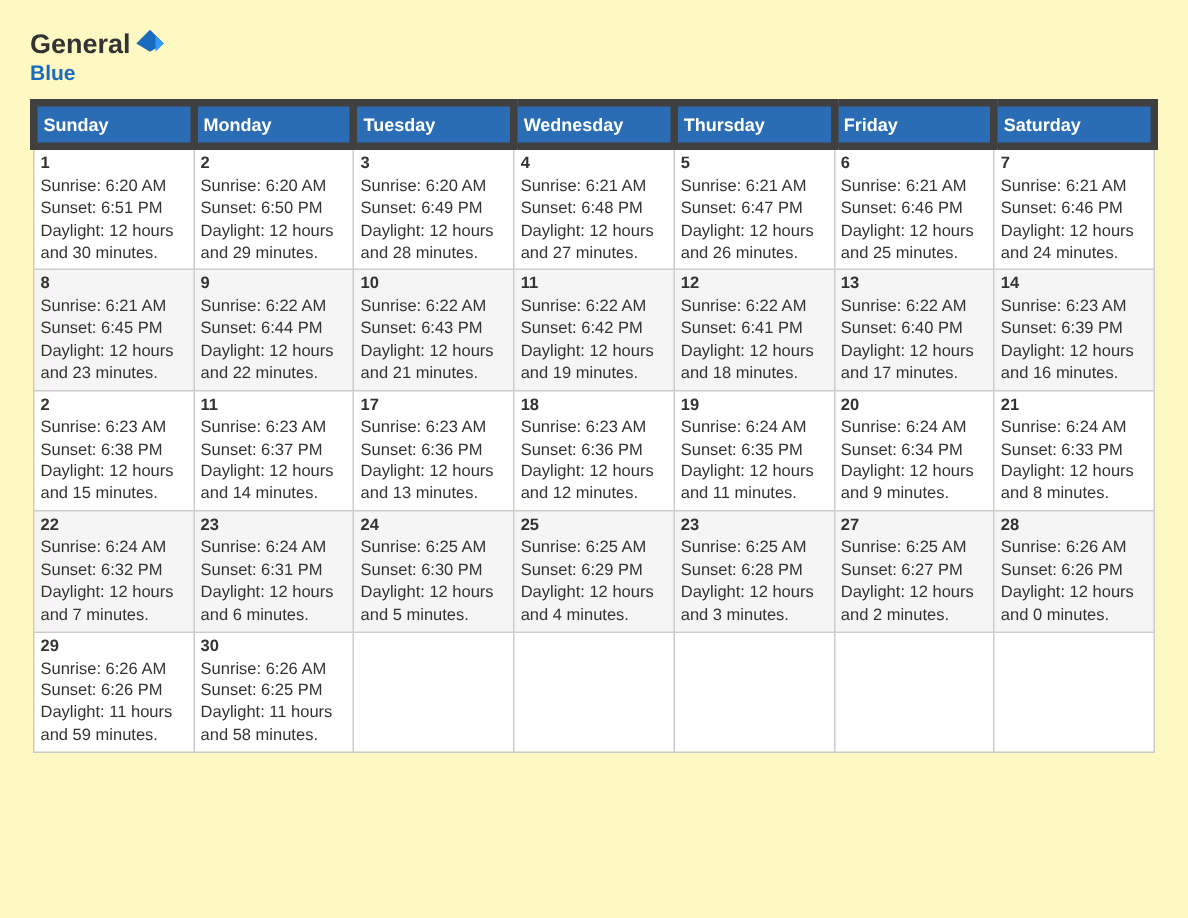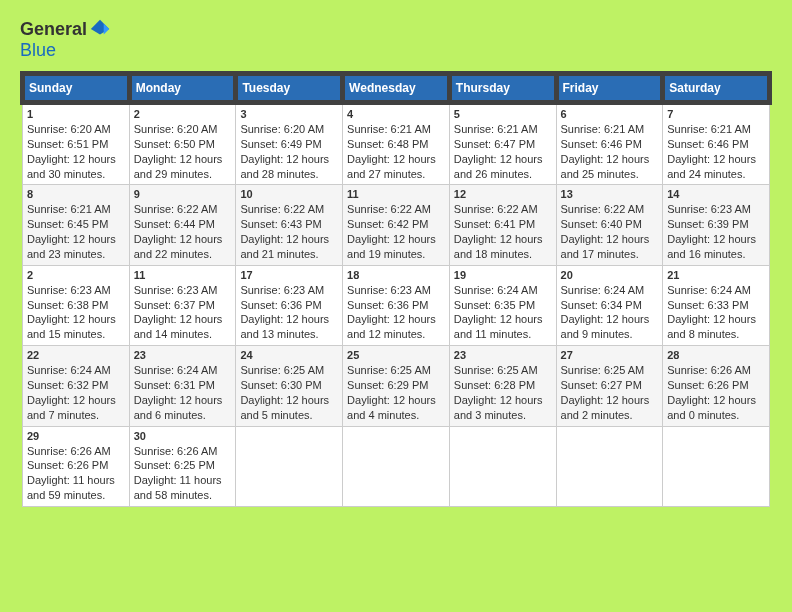--- a/index.html
+++ b/index.html
@@ -7,21 +7,21 @@
       font-family: Arial, sans-serif;
       background: #fff;
       width: 792px;
       height: 612px;
       overflow: hidden;
     }
     .page {
       width: 792px;
       height: 612px;
       padding: 18px 20px 10px 20px;
-      background: #bef264;
+      background: #fef9c3;
     }
     .header {
       display: flex;
       justify-content: space-between;
       align-items: flex-start;
       margin-bottom: 10px;
     }
     .logo {
       display: flex;
       flex-direction: column;
@@ -30,22 +30,22 @@
     .logo-text {
       display: flex;
       align-items: center;
     }
     .logo-general {
       font-size: 18px;
       font-weight: bold;
       color: #333;
     }
     .logo-blue {
-      font-size: 18px;
-      font-weight: normal;
+      font-size: 14px;
+      font-weight: bold;
       color: #1a6bbf;
     }
     .logo-icon {
       width: 22px;
       height: 22px;
       margin-left: 2px;
     }
     .title-block {
       text-align: right;
     }

